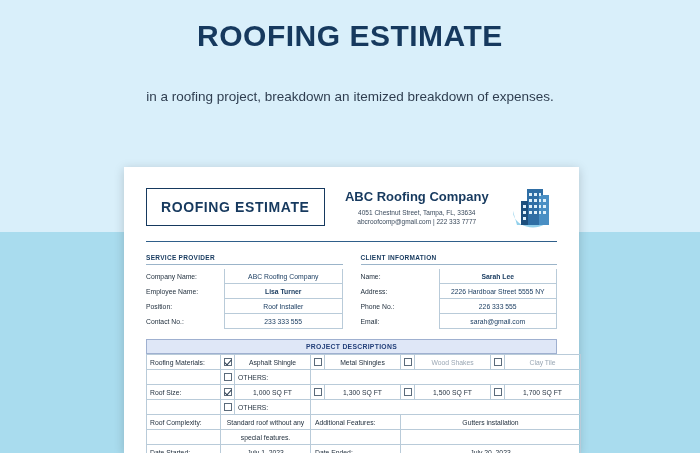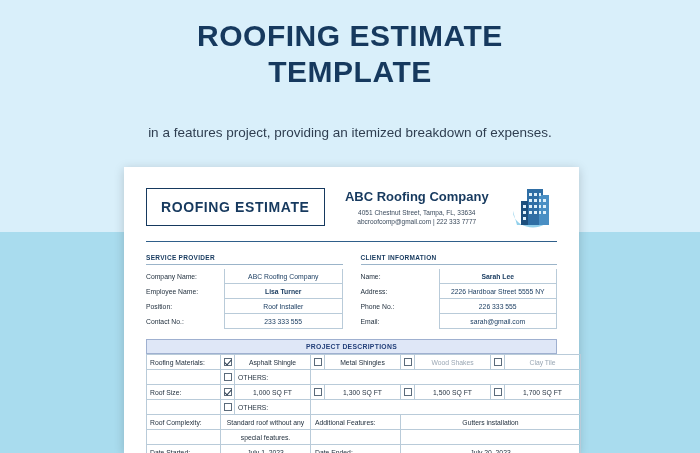--- a/index.html
+++ b/index.html
@@ -195,25 +195,24 @@
 </head>
 <body>
 
 <div class="page">
   <div class="band-top"></div>
   <div class="band-bottom"></div>
 
   <div class="hero">
     <h1>
       <span>ROOFING ESTIMATE</span><br>
-      <span>TEMPLATE</span>
     </h1>
     <p>
       <br>
-      <span>in a features project, providing an itemized breakdown of expenses.</span>
+      <span>in a roofing project, breakdown an itemized breakdown of expenses.</span>
     </p>
   </div>
 
   <div class="sheet">
 
     <div class="doc-header">
       <div class="title-box">ROOFING ESTIMATE</div>
       <div class="company-block">
         <div class="company-name">ABC Roofing Company</div>
         <div class="company-line">4051 Chestnut Street, Tampa, FL, 33634</div>

